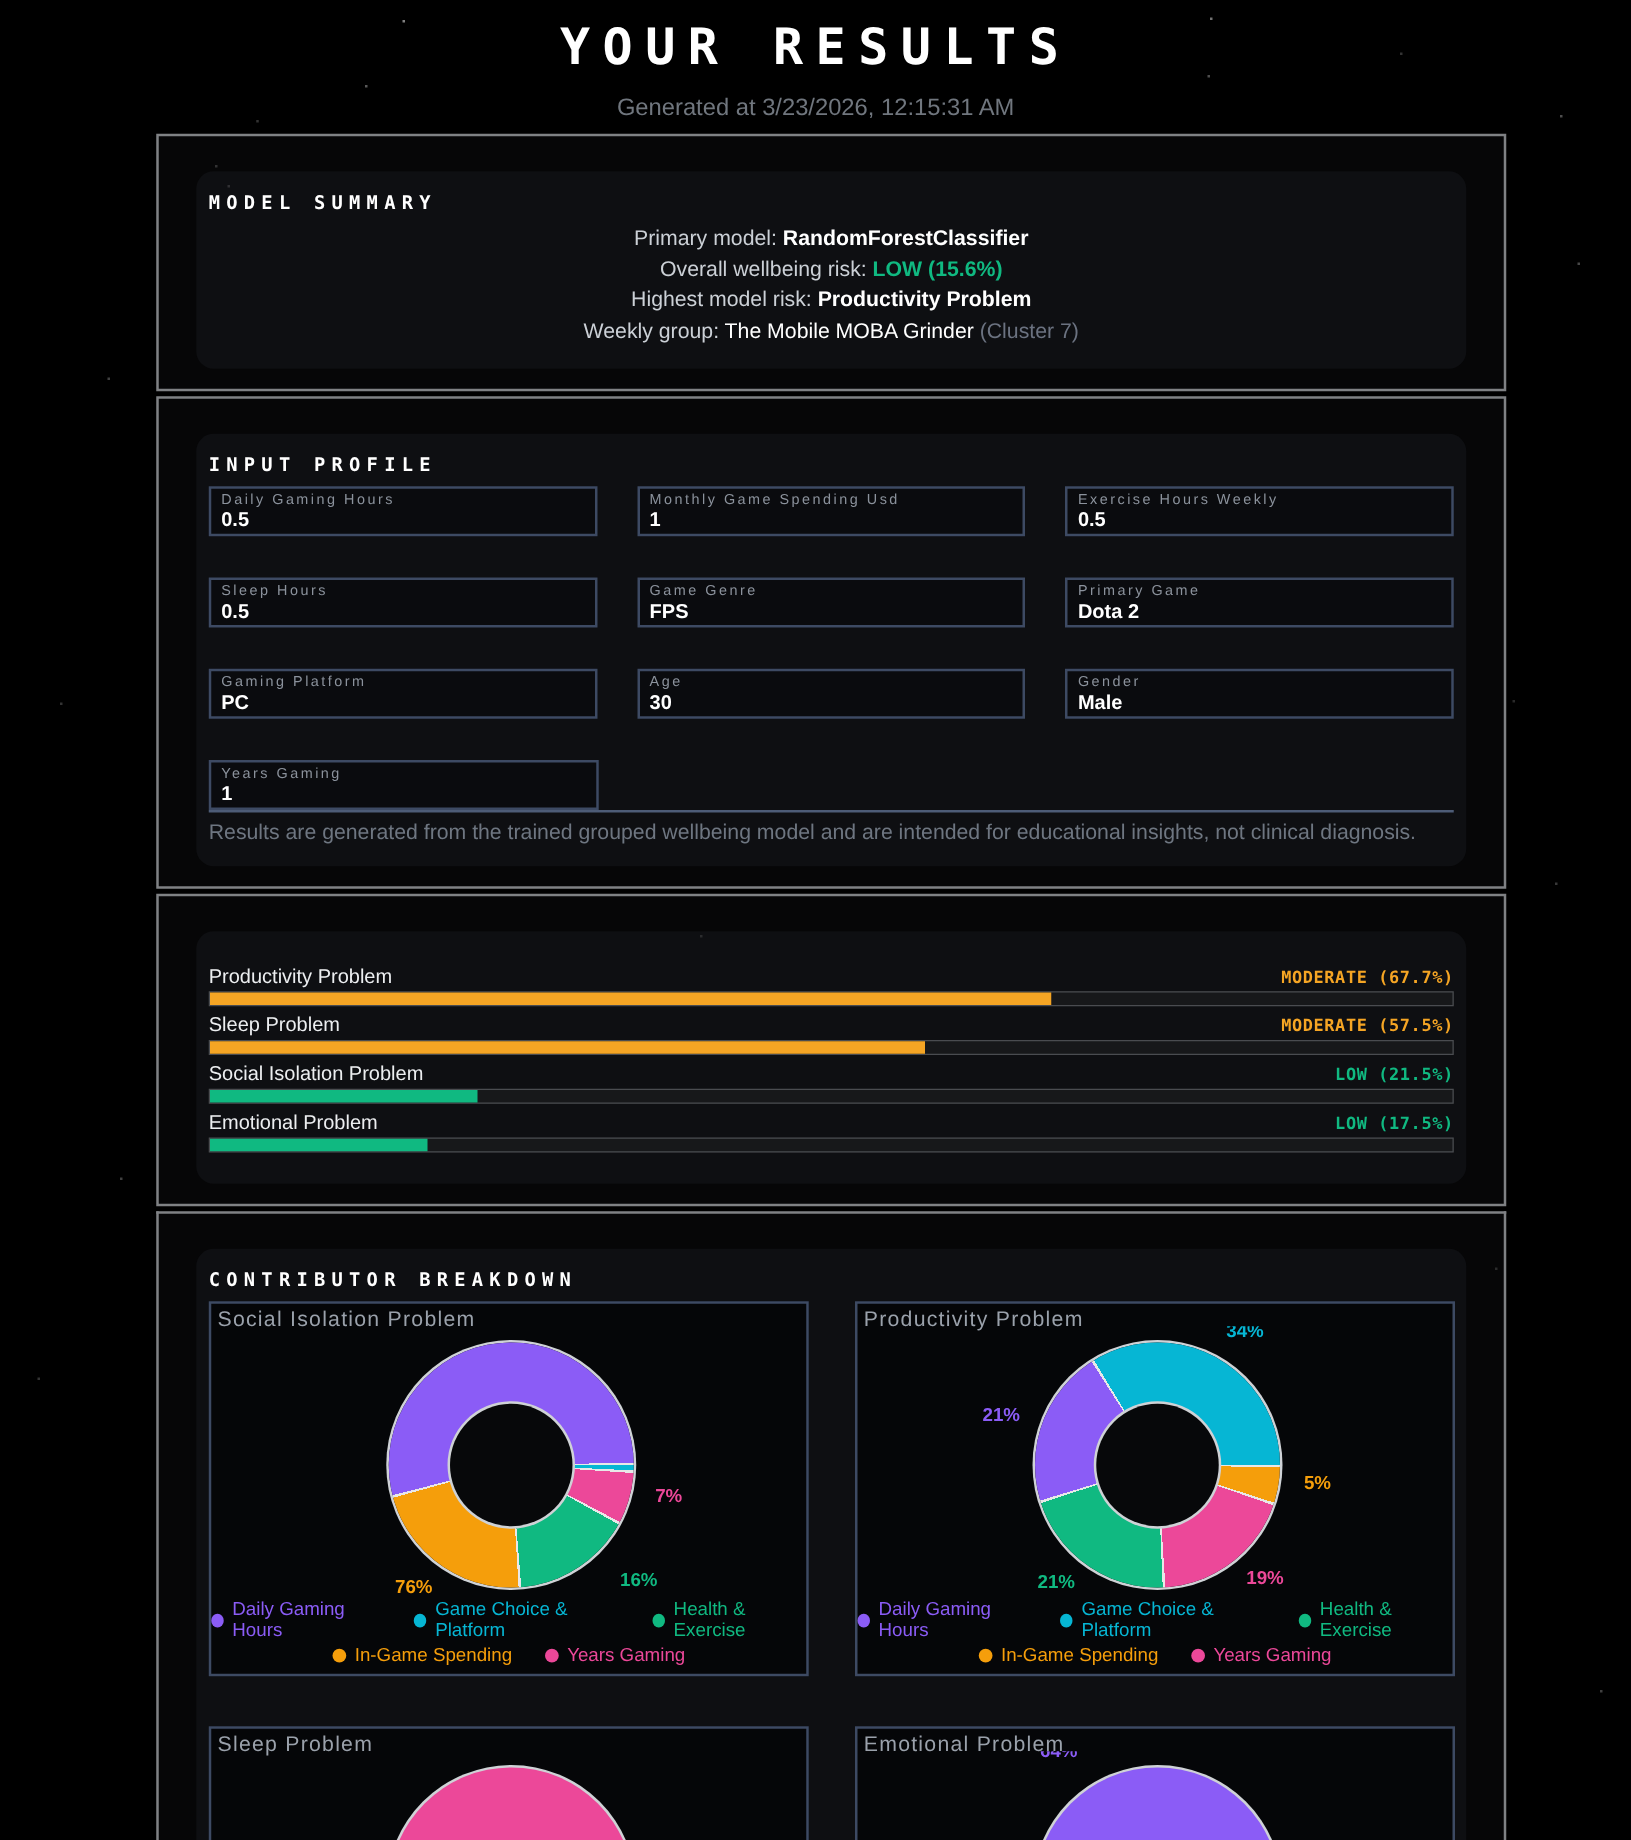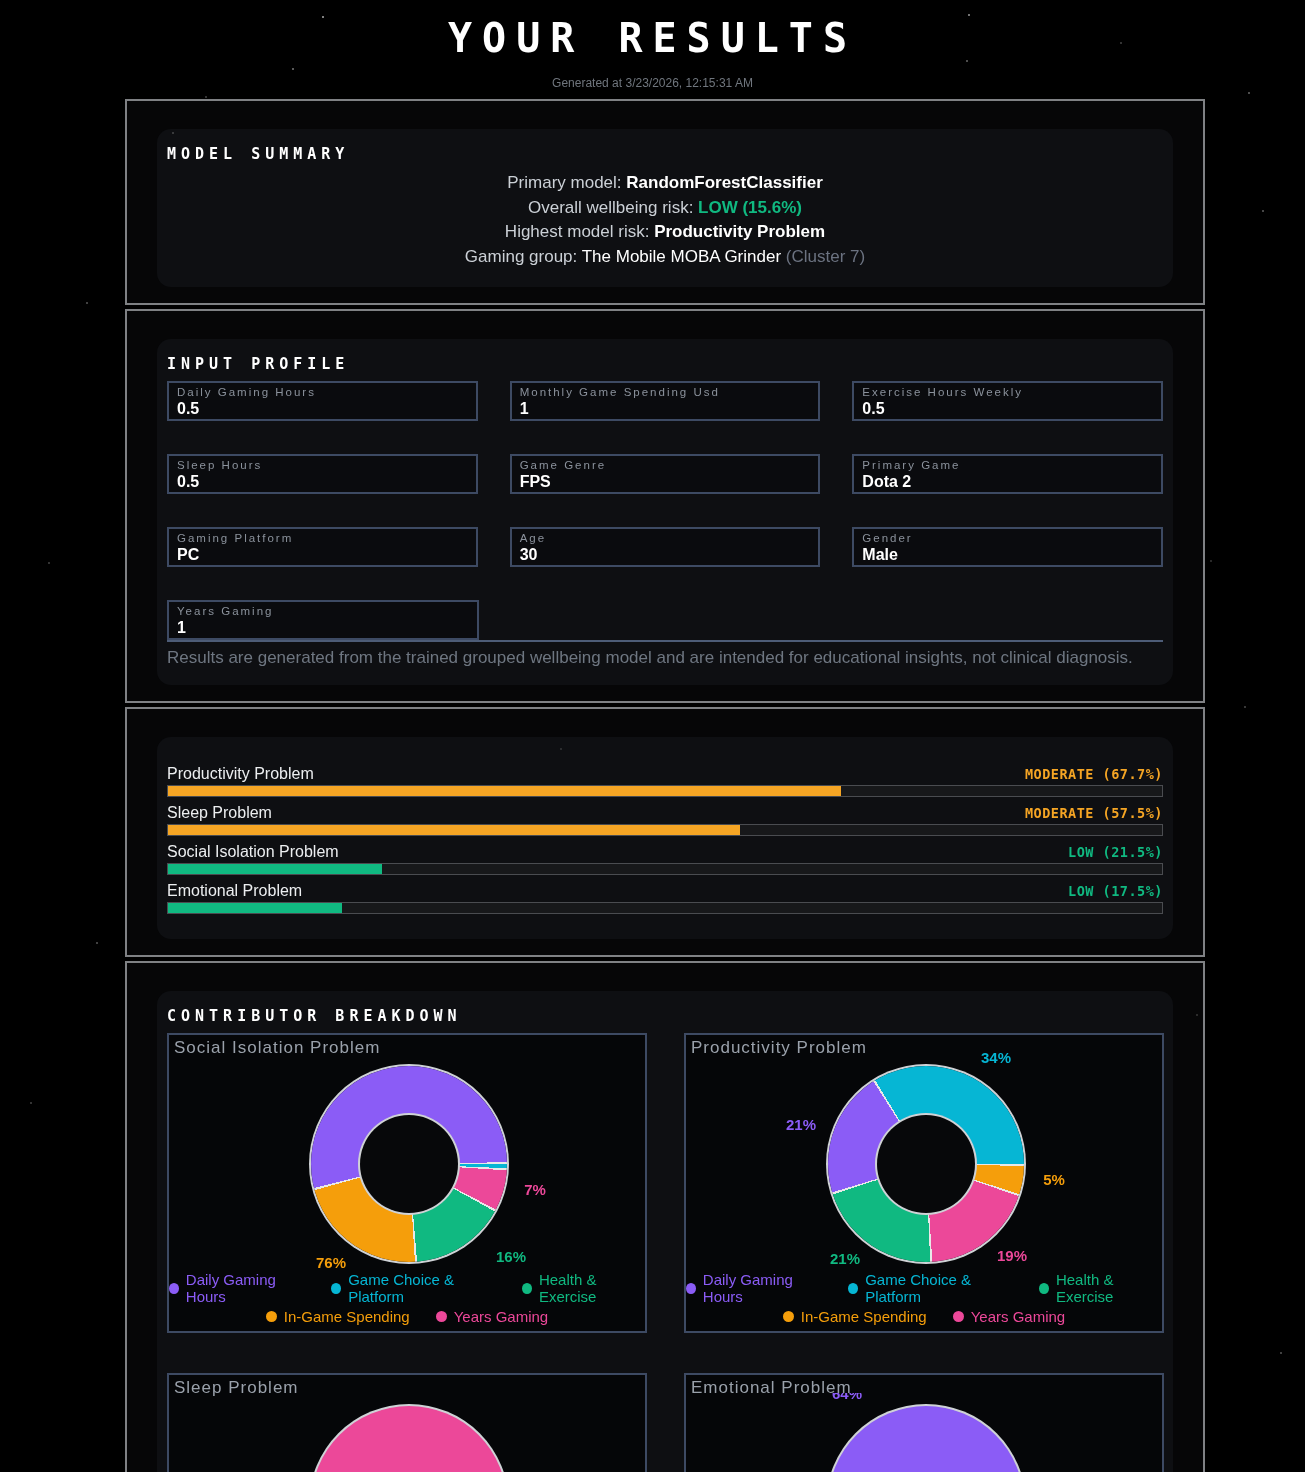--- a/index.html
+++ b/index.html
@@ -18,21 +18,21 @@
       1262px 210px rgba(255,255,255,.28), 48px 562px rgba(255,255,255,.2),
       1244px 706px rgba(255,255,255,.22), 96px 942px rgba(255,255,255,.25),
       30px 1102px rgba(255,255,255,.2), 1280px 1352px rgba(255,255,255,.25),
       560px 748px rgba(255,255,255,.12), 1196px 1014px rgba(255,255,255,.15),
       640px 1466px rgba(255,255,255,.18), 1210px 560px rgba(255,255,255,.16);
   }
   .px { font-family:"DejaVu Sans Mono", monospace; font-weight:bold; }
 
   .page-header { text-align:center; padding-top:14px; }
   .page-title { font-size:40px; letter-spacing:10px; color:#fff; line-height:48px; }
-  .page-sub { margin-top:14px; font-size:12px; color:#70767e; }
+  .page-sub { margin-top:14px; font-size:19px; color:#70767e; }
 
   .content { width:1080px; margin:9px 0 0 125px; }
   .section {
     border:2px solid #7f8184; background:#060607; padding:28px 30px 16px;
     margin-bottom:4px;
   }
   .inner-card { background:#0e0f12; border-radius:14px; padding:16px 10px 18px; }
 
   .sec-heading { font-size:15px; letter-spacing:5px; color:#fff; line-height:18px; }
 
@@ -92,21 +92,21 @@
 
 <div class="content">
 
   <div class="section">
     <div class="inner-card">
       <div class="sec-heading px">MODEL SUMMARY</div>
       <div class="sum-rows">
           <div class="sum-row"><span class="sum-label">Primary model: </span><span class="sum-value v-bold">RandomForestClassifier</span></div>
           <div class="sum-row"><span class="sum-label">Overall wellbeing risk: </span><span class="sum-value v-green">LOW (15.6%)</span></div>
           <div class="sum-row"><span class="sum-label">Highest model risk: </span><span class="sum-value v-bold">Productivity Problem</span></div>
-          <div class="sum-row"><span class="sum-label">Gaming group: </span><span class="sum-value v-plain">The Mobile MOBA Grinder</span><span class="sum-suffix"> (Cluster 7)</span></div>
+          <div class="sum-row"><span class="sum-label">Weekly group: </span><span class="sum-value v-plain">The Mobile MOBA Grinder</span><span class="sum-suffix"> (Cluster 7)</span></div>
         </div>
     </div>
   </div>
 
   <div class="section">
     <div class="inner-card">
       <div class="sec-heading px">INPUT PROFILE</div>
       <div class="fields">
           <div class="field">
             <div class="field-label">Daily Gaming Hours</div>

